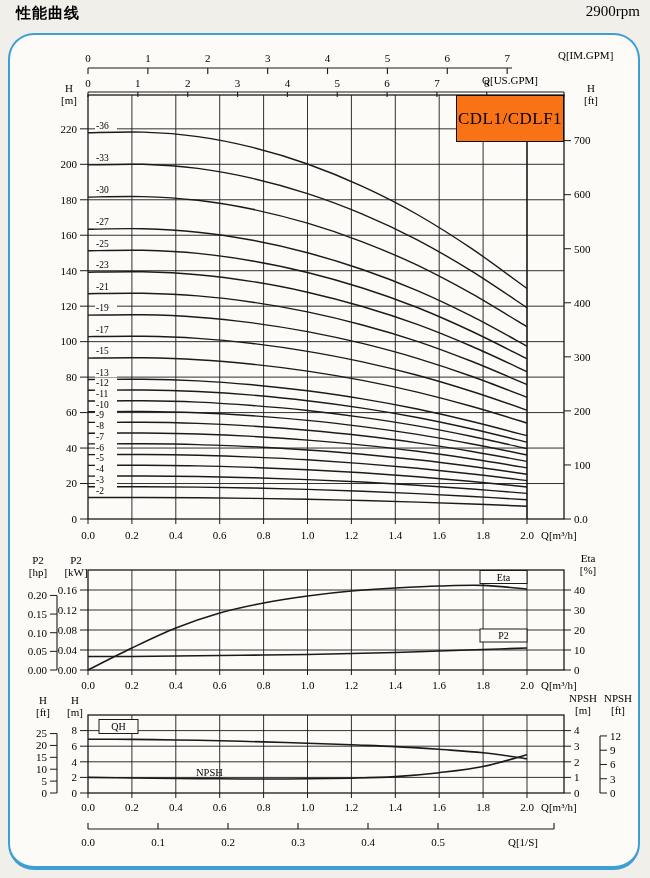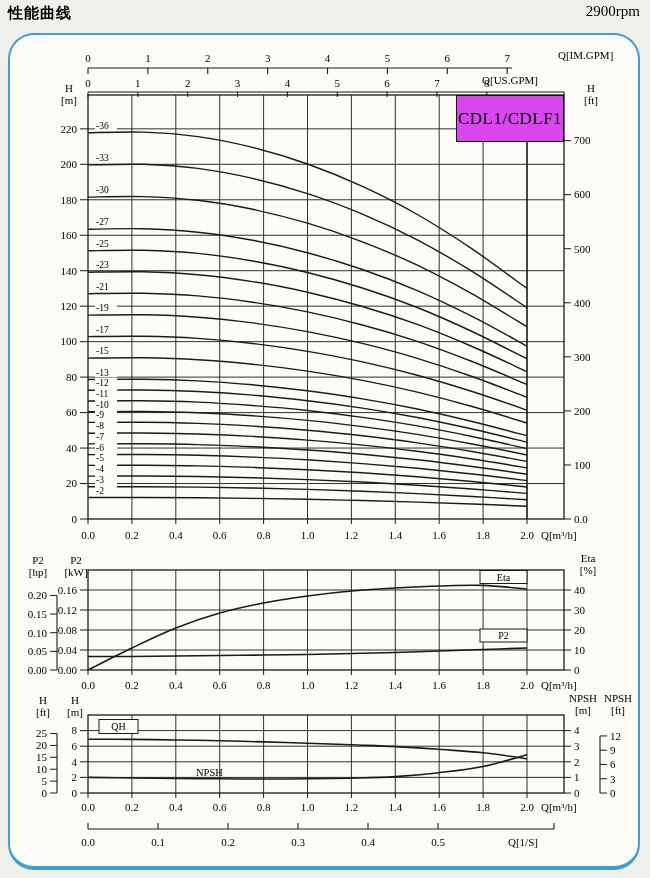--- a/index.html
+++ b/index.html
@@ -1,26 +1,26 @@
 <!DOCTYPE html>
 <html><head>
 <meta charset="utf-8">
 <style>
   html,body{margin:0;padding:0;}
   body{width:650px;height:878px;position:relative;background:#f1efea;
        font-family:"Liberation Serif","DejaVu Serif",serif;color:#000;overflow:hidden;}
-  .page-title{position:absolute;left:8px;top:4px;font-family:"DejaVu Sans","Liberation Sans",sans-serif;
+  .page-title{position:absolute;left:16px;top:4px;font-family:"DejaVu Sans","Liberation Sans",sans-serif;
        font-weight:bold;font-size:15px;letter-spacing:1px;}
   .rpm{position:absolute;right:10px;top:3px;font-size:15px;}
   .panel{position:absolute;left:8px;top:33px;width:628px;height:831px;background:#fcfbf8;
        border:2.5px solid #3f9fd4;border-bottom-width:4px;border-radius:26px;}
   svg.layer{position:absolute;left:0;top:0;}
   .axt{position:absolute;font-size:11px;line-height:12px;text-align:center;white-space:nowrap;}
   .unitlbl{position:absolute;font-size:11px;line-height:12px;white-space:nowrap;}
-  .modelbox{position:absolute;left:456px;top:95px;width:106px;height:45px;background:#d946ef;
+  .modelbox{position:absolute;left:456px;top:95px;width:106px;height:45px;background:#f97316;
        border:1.4px solid #111;display:flex;align-items:center;justify-content:center;
        font-size:17px;letter-spacing:0.5px;}
 </style>
 </head>
 <body>
 
 <div class="page-title">性能曲线</div>
 <div class="rpm">2900rpm</div>
 <div class="panel"></div>
 

